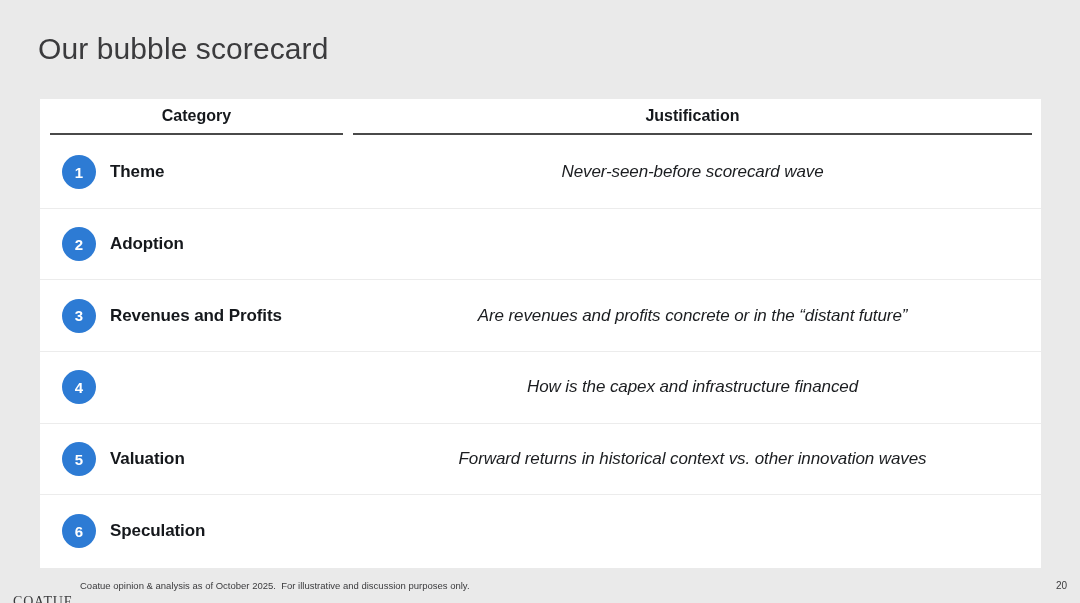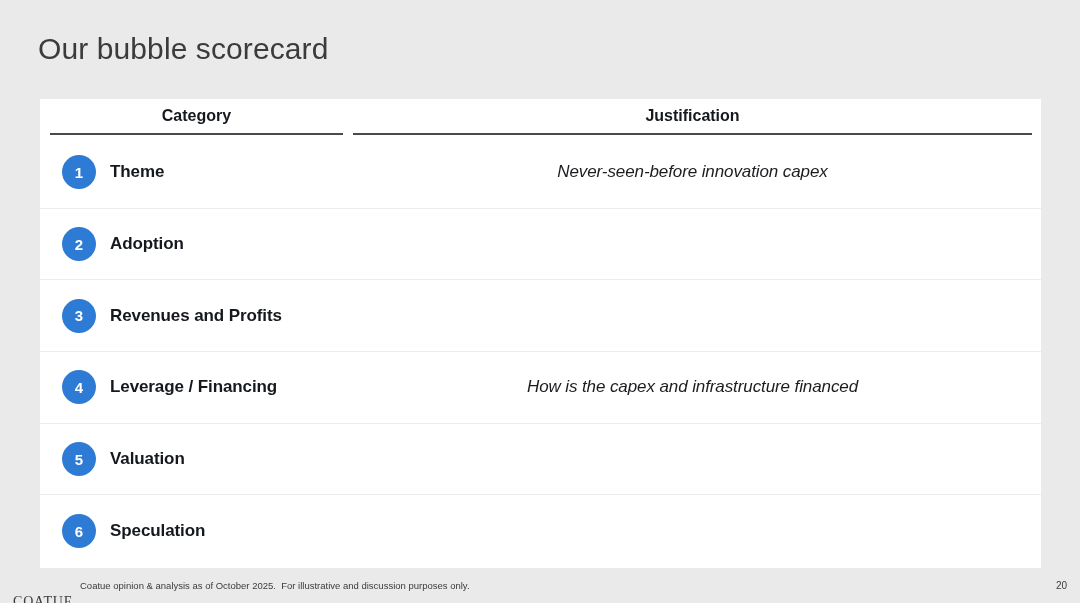--- a/index.html
+++ b/index.html
@@ -175,50 +175,51 @@
     <div class="header-rule justification"></div>
   </div>
 
   <div class="rows">
 
     <div class="row">
       <div class="cat-cell">
         <div class="bubble">1</div>
         <div class="cat-label">Theme</div>
       </div>
-      <div class="just-cell">Never-seen-before innovation capex</div>
+      <div class="just-cell">Never-seen-before scorecard wave</div>
     </div>
 
     <div class="row">
       <div class="cat-cell">
         <div class="bubble">2</div>
         <div class="cat-label">Adoption</div>
       </div>
     </div>
 
     <div class="row">
       <div class="cat-cell">
         <div class="bubble">3</div>
         <div class="cat-label">Revenues and Profits</div>
       </div>
+      <div class="just-cell">Are revenues and profits concrete or in the “distant future”</div>
     </div>
 
     <div class="row">
       <div class="cat-cell">
         <div class="bubble">4</div>
-        <div class="cat-label">Leverage / Financing</div>
       </div>
       <div class="just-cell">How is the capex and infrastructure financed</div>
     </div>
 
     <div class="row">
       <div class="cat-cell">
         <div class="bubble">5</div>
         <div class="cat-label">Valuation</div>
       </div>
+      <div class="just-cell">Forward returns in historical context vs. other innovation waves</div>
     </div>
 
     <div class="row">
       <div class="cat-cell">
         <div class="bubble">6</div>
         <div class="cat-label">Speculation</div>
       </div>
     </div>
 
   </div>

